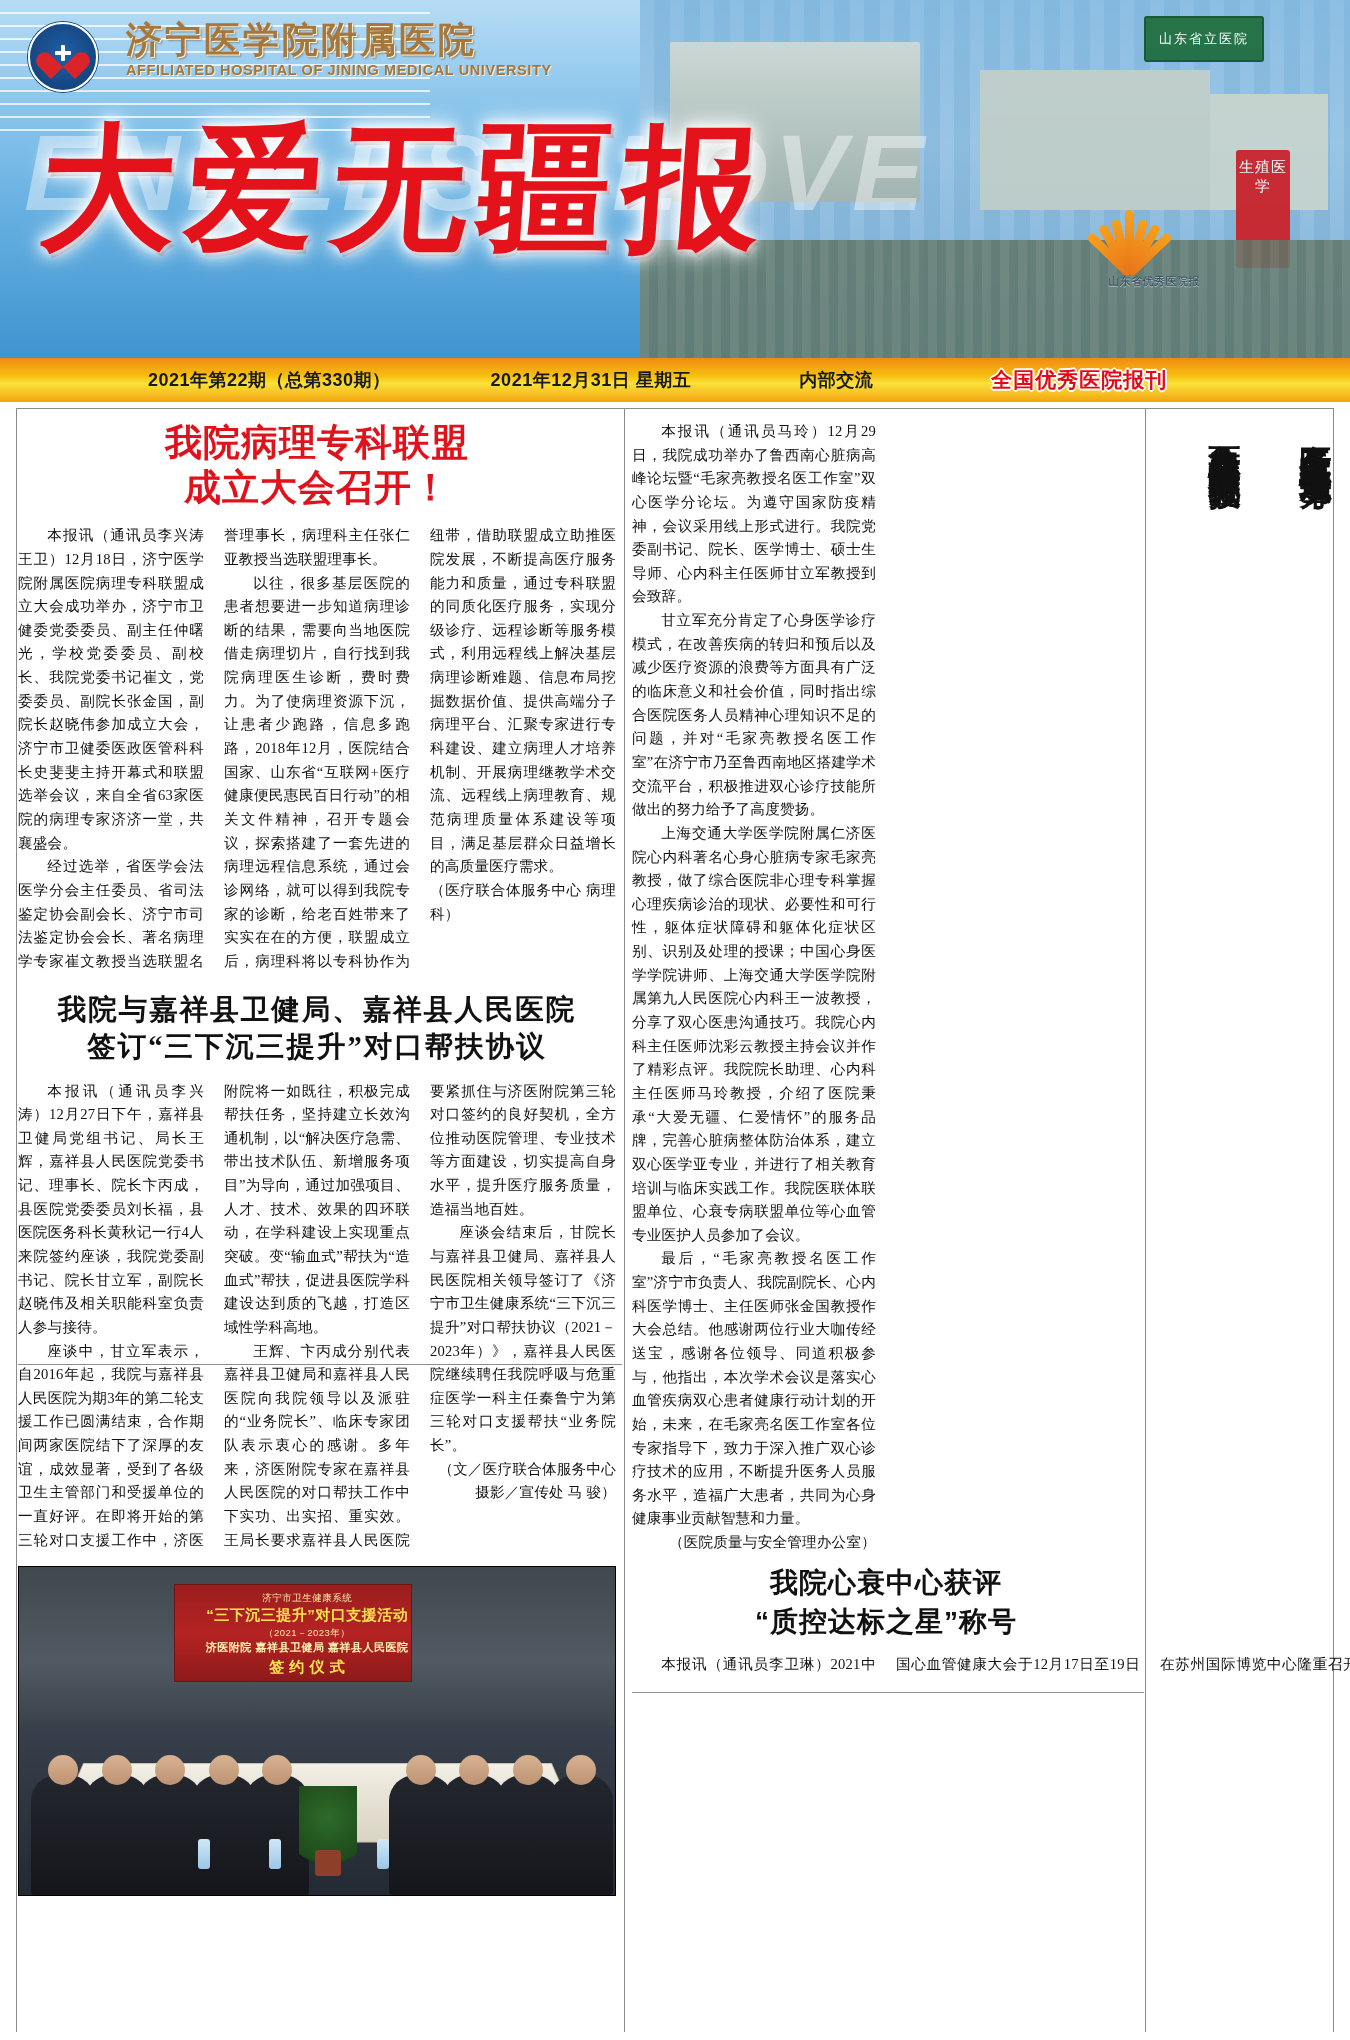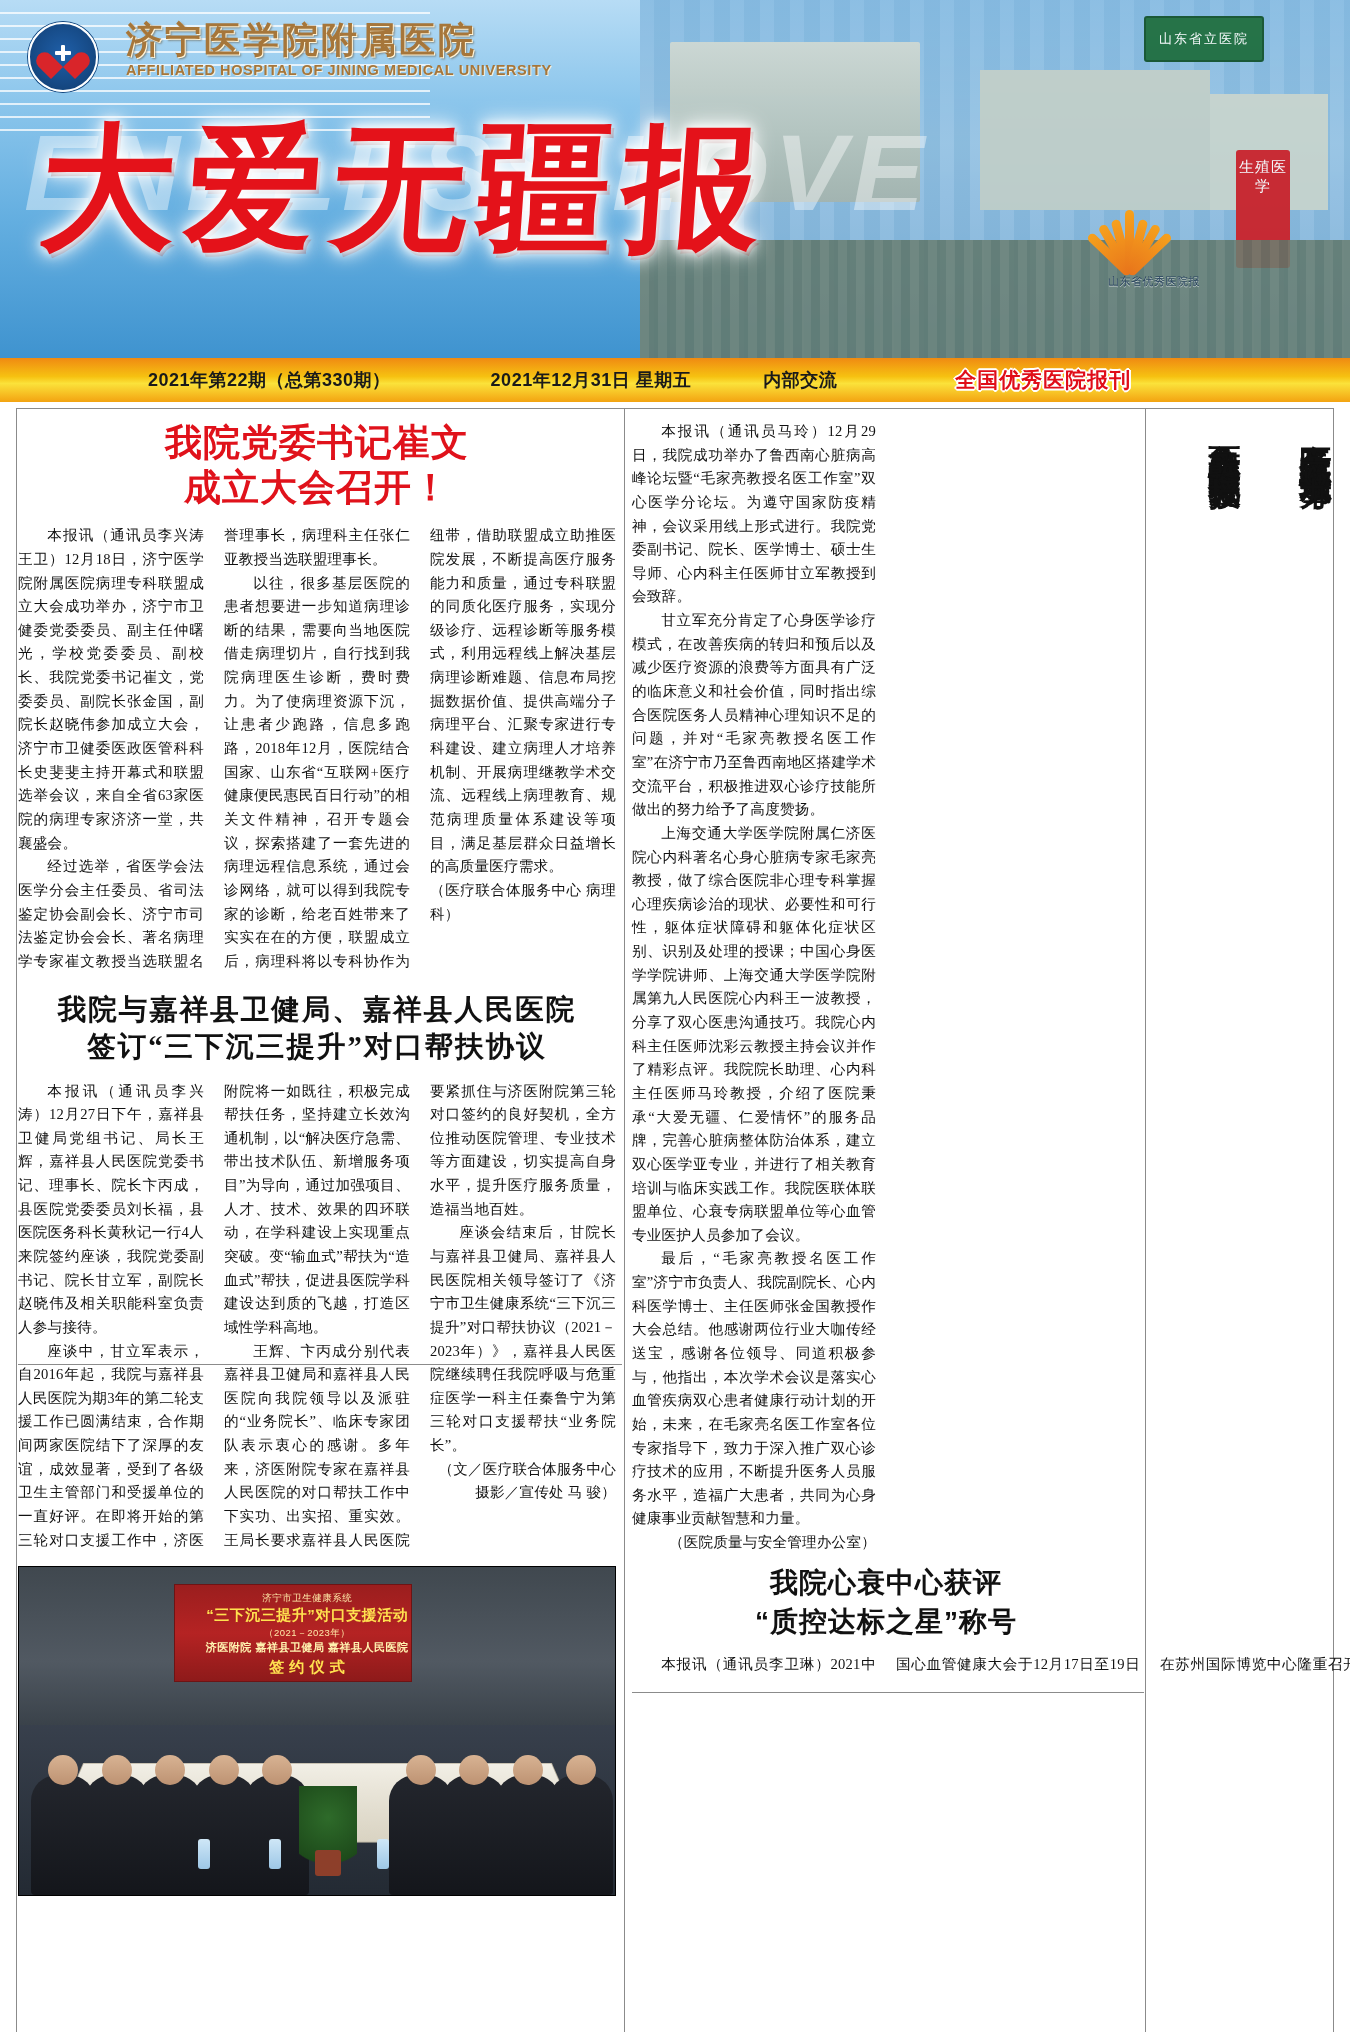--- a/index.html
+++ b/index.html
@@ -153,21 +153,21 @@
   
   .infobar {
     position:relative; width:1350px; height:44px;
     background: linear-gradient(180deg,#f08a12 0%, #f6c111 42%, #fbe23a 58%, #f3a311 100%);
     display:flex; align-items:center;
     font-family:"Liberation Sans","DejaVu Sans",sans-serif;
   }
   .ib-item { font-size:18px; font-weight:bold; color:#1a1a1a; letter-spacing:.5px; white-space:nowrap; }
   .ib1 { margin-left:148px; }
   .ib2 { margin-left:100px; }
-  .ib3 { margin-left:72px; }
+  .ib3 { margin-left:108px; }
   .ib-award {
     margin-left:118px;
     font-size:21px; font-weight:bold; letter-spacing:1px; color:#e00d18;
     -webkit-text-stroke:0;
     text-shadow:
       1px 0 0 #fff,-1px 0 0 #fff,0 1px 0 #fff,0 -1px 0 #fff,
       2px 0 0 #fff,-2px 0 0 #fff,0 2px 0 #fff,0 -2px 0 #fff,
       1px 1px 0 #fff,-1px -1px 0 #fff,1px -1px 0 #fff,-1px 1px 0 #fff;
     white-space:nowrap;
   }
@@ -340,21 +340,21 @@
     <div class="rule-v" style="left:1333px; top:6px; bottom:8px;"></div>
     <div class="rule-v" style="left:624px; top:6px; bottom:8px;"></div>
     <div class="rule-v" style="left:1145px; top:6px; bottom:8px;"></div>
     <div class="rule-h" style="left:16px; width:1318px; top:6px;"></div>
     <div class="rule-h" style="left:18px; width:604px; top:962px;"></div>
     <div class="rule-h" style="left:632px; width:512px; top:1290px;"></div>
 
     <div class="region-left">
 
       <div>
-        <div class="hl-red">我院党委书记崔文</div>
+        <div class="hl-red">我院病理专科联盟</div>
         <div class="hl-red" style="margin-bottom:14px;">成立大会召开！</div>
         <div class="cols3">
           <p class="bodytext lead">本报讯（通讯员李兴涛 王卫）12月18日，济宁医学院附属医院病理专科联盟成立大会成功举办，济宁市卫健委党委委员、副主任仲曙光，学校党委委员、副校长、我院党委书记崔文，党委委员、副院长张金国，副院长赵晓伟参加成立大会，济宁市卫健委医政医管科科长史斐斐主持开幕式和联盟选举会议，来自全省63家医院的病理专家济济一堂，共襄盛会。</p>
           <p class="bodytext">经过选举，省医学会法医学分会主任委员、省司法鉴定协会副会长、济宁市司法鉴定协会会长、著名病理学专家崔文教授当选联盟名誉理事长，病理科主任张仁亚教授当选联盟理事长。</p>
           <p class="bodytext">以往，很多基层医院的患者想要进一步知道病理诊断的结果，需要向当地医院借走病理切片，自行找到我院病理医生诊断，费时费力。为了使病理资源下沉，让患者少跑路，信息多跑路，2018年12月，医院结合国家、山东省“互联网+医疗健康便民惠民百日行动”的相关文件精神，召开专题会议，探索搭建了一套先进的病理远程信息系统，通过会诊网络，就可以得到我院专家的诊断，给老百姓带来了实实在在的方便，联盟成立后，病理科将以专科协作为纽带，借助联盟成立助推医院发展，不断提高医疗服务能力和质量，通过专科联盟的同质化医疗服务，实现分级诊疗、远程诊断等服务模式，利用远程线上解决基层病理诊断难题、信息布局挖掘数据价值、提供高端分子病理平台、汇聚专家进行专科建设、建立病理人才培养机制、开展病理继教学术交流、远程线上病理教育、规范病理质量体系建设等项目，满足基层群众日益增长的高质量医疗需求。</p>
           <p class="bodytext" style="text-indent:0;">（医疗联合体服务中心 病理科）</p>
         </div>
       </div>
 
       <div style="margin-top:18px;">

